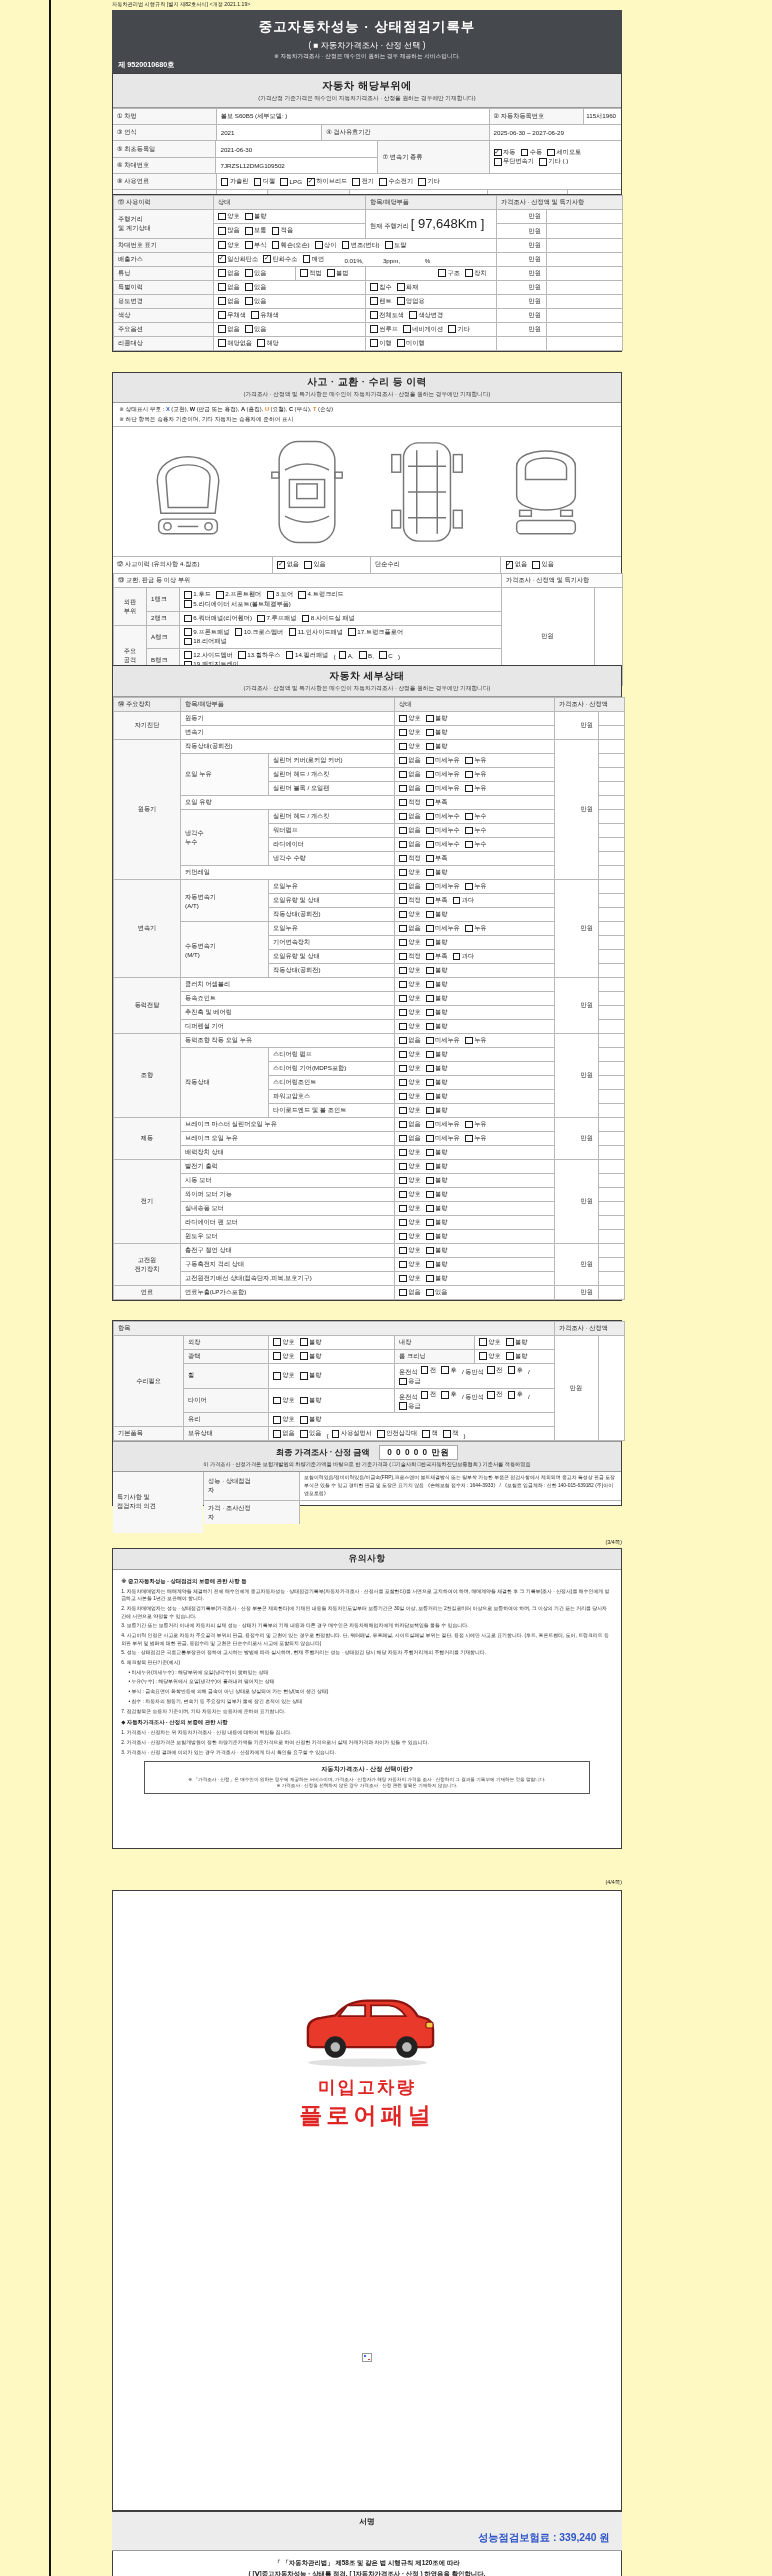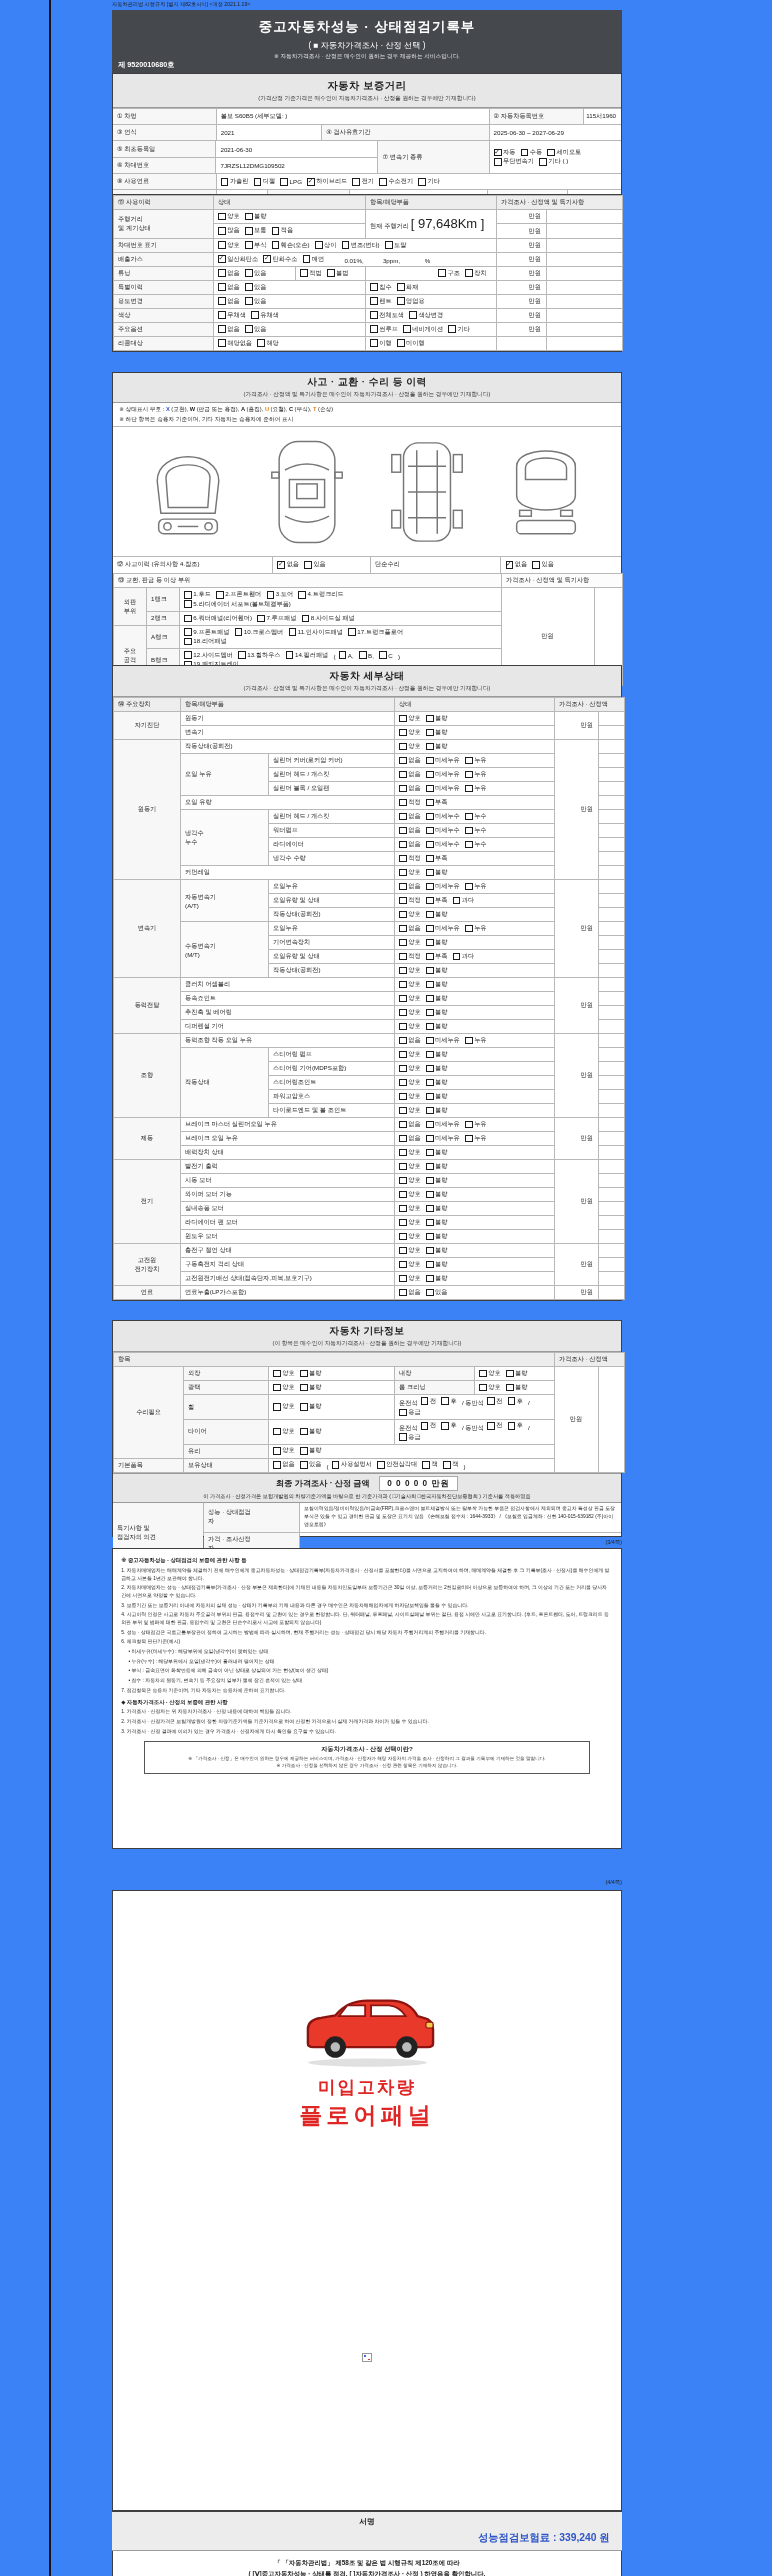--- a/index.html
+++ b/index.html
@@ -1,16 +1,16 @@
 <!DOCTYPE html>
 <html style="font-size:8.2px"><head>
 <meta charset="utf-8">
 <style>
   html,body{margin:0;padding:0;background:#fff;}
-  .canvas{position:relative;width:773px;height:2576px;background:#3b82f6;overflow:hidden;
+  .canvas{position:relative;width:773px;height:2576px;background:#fef9c3;overflow:hidden;
           font-family:"Liberation Sans","DejaVu Sans",sans-serif;color:#222;font-size:6.2px;}
   .rail{position:absolute;left:49px;top:0;width:1.5px;height:2576px;background:#141414;}
   .page{position:absolute;left:112px;top:0;width:510px;}
   .abs{position:absolute;left:0;width:510px;box-sizing:border-box;}
   .box{border:1px solid #3e3e3e;background:#fff;}
   .band{background:#e7e7e7;border-bottom:0.5px solid #9a9a9a;text-align:center;padding:5.2px 0 4.1px;}
   .band .t{font-size:10.3px;font-weight:bold;letter-spacing:0.5px;}
   .band .s{font-size:5.7px;color:#333;margin-top:2.1px;}
   .refline{font-size:5.2px;color:#222;}
   
@@ -75,21 +75,21 @@
 
     <div class="abs titlebox" style="top:10.3px">
       <div class="t1">중고자동차성능 · 상태점검기록부</div>
       <div class="t2">( ■ 자동차가격조사 · 산정 선택 )</div>
       <div class="t3">※ 자동차가격조사 · 산정은 매수인이 원하는 경우 제공하는 서비스입니다.</div>
       <div class="docno">제 9520010680호</div>
     </div>
 
     <div class="abs box" style="top:73px">
       <div class="band">
-        <div class="t">자동차 보증거리</div>
+        <div class="t">자동차 해당부위에</div>
         <div class="s">(가격산정 기준가격은 매수인이 자동차가격조사 · 산정을 원하는 경우에만 기재합니다)</div>
       </div>
       <div class="fr" style="height:15px">
         <div class="fc lab" style="width:103px">① 차명</div>
         <div class="fc" style="width:274px">볼보 S60B5 (세부모델: )</div>
         <div class="fc lab" style="width:95px">② 자동차등록번호</div>
         <div class="fc" style="width:38px;padding:2.6px 2.1px">115서1960</div>
       </div>
       <div class="fr" style="height:15px">
         <div class="fc lab" style="width:103px">③ 연식</div>
@@ -1145,24 +1145,20 @@
                   <span>있음</span>
                 </span></td>
               <td rowspan="1" class="money">만원</td>
               <td class="tail"></td>
             </tr>
           </tbody>
       </table>
     </div>
 
     <div class="abs box" style="top:1320px">
-      <div class="band" style="padding:4.1px 0 3.1px">
-        <div class="t" style="font-size:9.8px">자동차 기타정보</div>
-        <div class="s">(이 항목은 매수인이 자동차가격조사 · 산정을 원하는 경우에만 기재합니다)</div>
-      </div>
       <table>
         <colgroup>
             <col style="width:70px">
             <col style="width:85px">
             <col style="width:126px">
             <col style="width:80px">
             <col style="width:80px">
             <col style="width:44px">
             <col style="width:26px">
           </colgroup>
@@ -1318,20 +1314,23 @@
 자</div>
             <div class="fc" style="width:322px"></div>
           </div>
         </div>
       </div>
     </div>
 
     <div class="abs mk" style="top:1539px">(3/4쪽)</div>
 
     <div class="abs box" style="top:1548px;height:301px;overflow:hidden">
+      <div class="band" style="padding:4.1px 0 3.6px">
+        <div class="t" style="font-size:8.8px">유의사항</div>
+      </div>
       <div class="ntc" id="notice-body">
           <p class="h">※ 중고자동차성능 · 상태점검의 보증에 관한 사항 등</p>
           <p>1. 자동차매매업자는 매매계약을 체결하기 전에 매수인에게 중고자동차성능 · 상태점검기록부(자동차가격조사 · 산정서를 포함한다)를 서면으로 고지하여야 하며, 매매계약을 체결한 후 그 기록부(조사 · 산정서)를 매수인에게 발급하고 사본을 1년간 보관해야 합니다.</p>
           <p>2. 자동차매매업자는 성능 · 상태점검기록부(가격조사 · 산정 부분은 제외한다)에 기재된 내용을 자동차인도일부터 보증기간은 30일 이상, 보증거리는 2천킬로미터 이상으로 보증하여야 하며, 그 이상의 기간 또는 거리를 당사자 간에 서면으로 약정할 수 있습니다.</p>
           <p>3. 보증기간 또는 보증거리 이내에 자동차의 실제 성능 · 상태가 기록부의 기재 내용과 다른 경우 매수인은 자동차매매업자에게 하자담보책임을 물을 수 있습니다.</p>
           <p>4. 사고이력 인정은 사고로 자동차 주요골격 부위의 판금, 용접수리 및 교환이 있는 경우로 한정합니다. 단, 쿼터패널, 루프패널, 사이드실패널 부위는 절단, 용접 시에만 사고로 표기합니다. (후드, 프론트휀더, 도어, 트렁크리드 등 외판 부위 및 범퍼에 대한 판금, 용접수리 및 교환은 단순수리로서 사고에 포함되지 않습니다)</p>
           <p>5. 성능 · 상태점검은 국토교통부장관이 정하여 고시하는 방법에 따라 실시하며, 현재 주행거리는 성능 · 상태점검 당시 해당 자동차 주행거리계의 주행거리를 기재합니다.</p>
           <p>6. 체크항목 판단기준(예시)</p>
           <p class="sub">• 미세누유(미세누수) : 해당부위에 오일(냉각수)이 맺혀있는 상태</p>
           <p class="sub">• 누유(누수) : 해당부위에서 오일(냉각수)이 흘러내려 떨어지는 상태</p>

